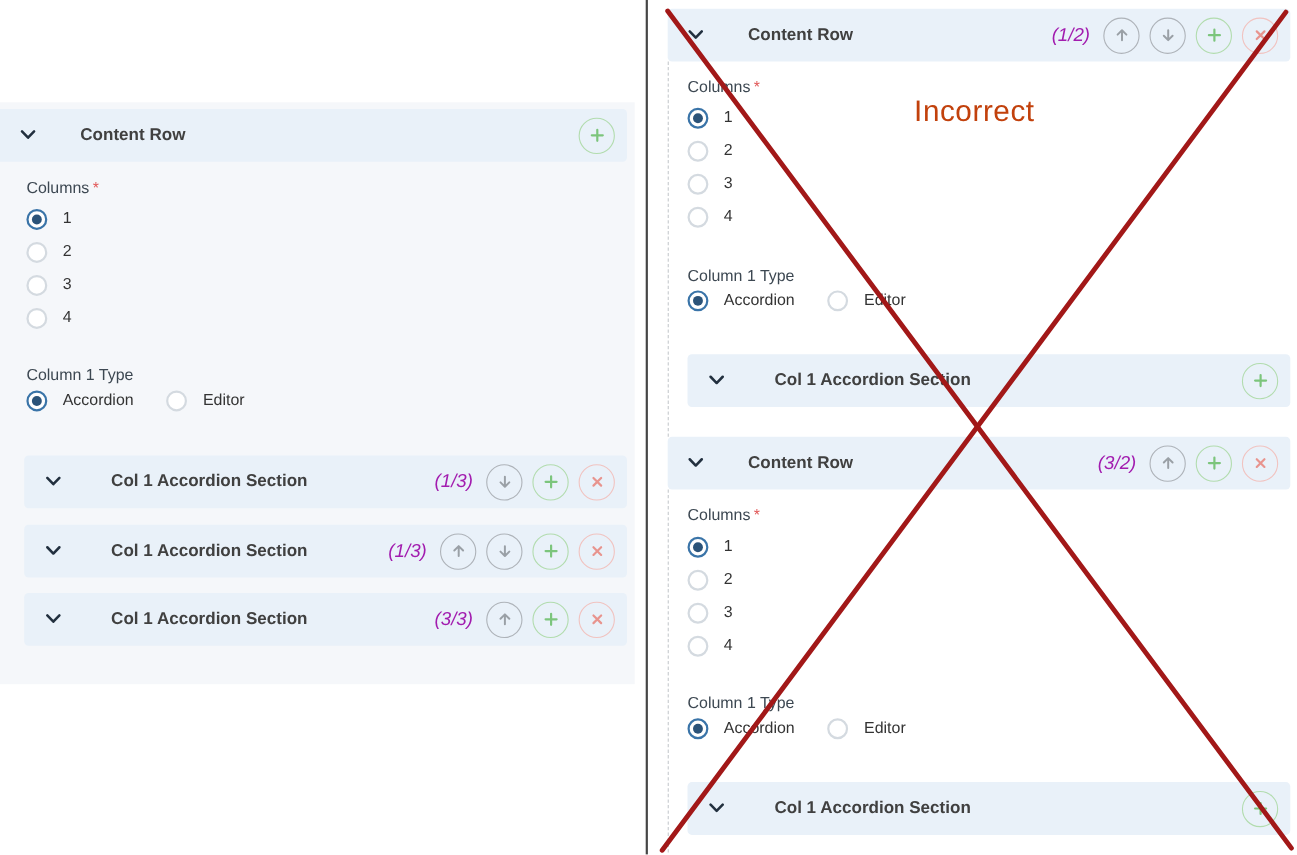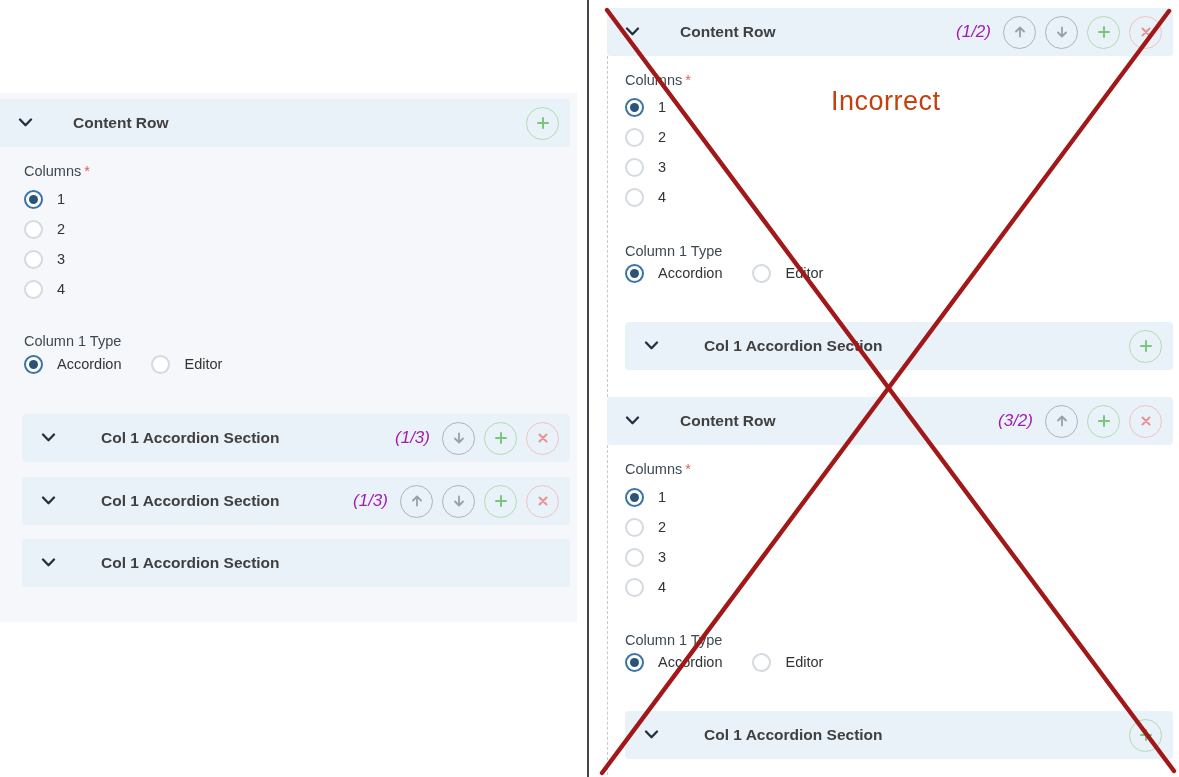--- a/index.html
+++ b/index.html
@@ -164,20 +164,38 @@
       </span>
     </div>
 
     <div class="hdr" style="left:22px;top:446px;width:548px;">
       <span class="chev" style="margin-left:19px;">
         <svg width="15" height="10" viewBox="0 0 15 10">
             <path d="M2 1.5 L7.5 7.2 L13 1.5" fill="none" stroke="#22303f" stroke-width="2.3" stroke-linecap="round" stroke-linejoin="round"></path>
           </svg>
       </span>
       <span class="hdr-title" style="margin-left:45px;">Col 1 Accordion Section</span>
+      <span class="hdr-right">
+        <span class="counter">(3/3)</span>
+        <button class="cbtn gray">
+          <svg width="18" height="18" viewBox="0 0 18 18">
+              <path d="M9 13.5 V5 M5 8.5 L9 4.5 L13 8.5" stroke="#9aa0a6" stroke-width="1.8" fill="none" stroke-linecap="round" stroke-linejoin="round"></path>
+            </svg>
+        </button>
+        <button class="cbtn green">
+          <svg width="18" height="18" viewBox="0 0 18 18">
+              <path d="M9 4 V14 M4 9 H14" stroke="#7cc57c" stroke-width="2" fill="none" stroke-linecap="round"></path>
+            </svg>
+        </button>
+        <button class="cbtn red">
+          <svg width="18" height="18" viewBox="0 0 18 18">
+              <path d="M5.5 5.5 L12.5 12.5 M12.5 5.5 L5.5 12.5" stroke="#e8948e" stroke-width="2" fill="none" stroke-linecap="round"></path>
+            </svg>
+        </button>
+      </span>
     </div>
   </div>
 
 
   <div class="rpanel">
 
     <div class="dash-body" style="left:0;top:48px;height:341px;"></div>
     <div class="dash-body" style="left:0;top:437px;height:330px;"></div>
 
     <div class="hdr" style="left:0;top:0;width:566px;">

